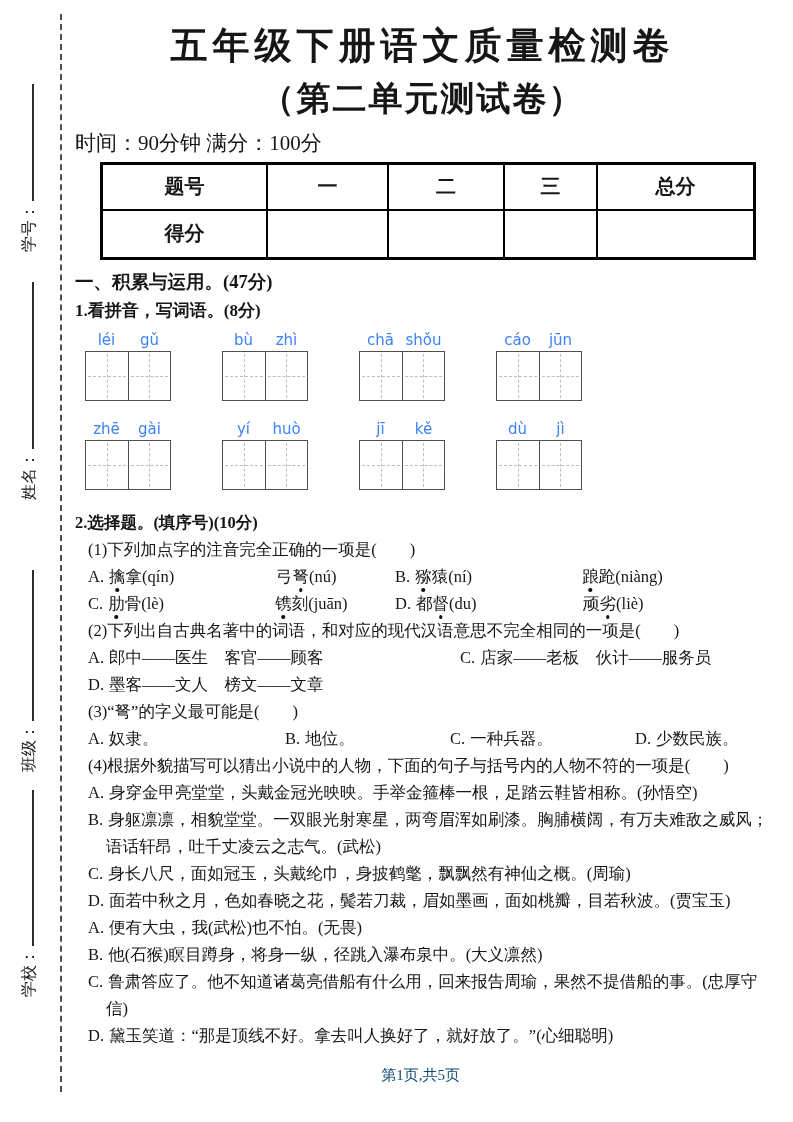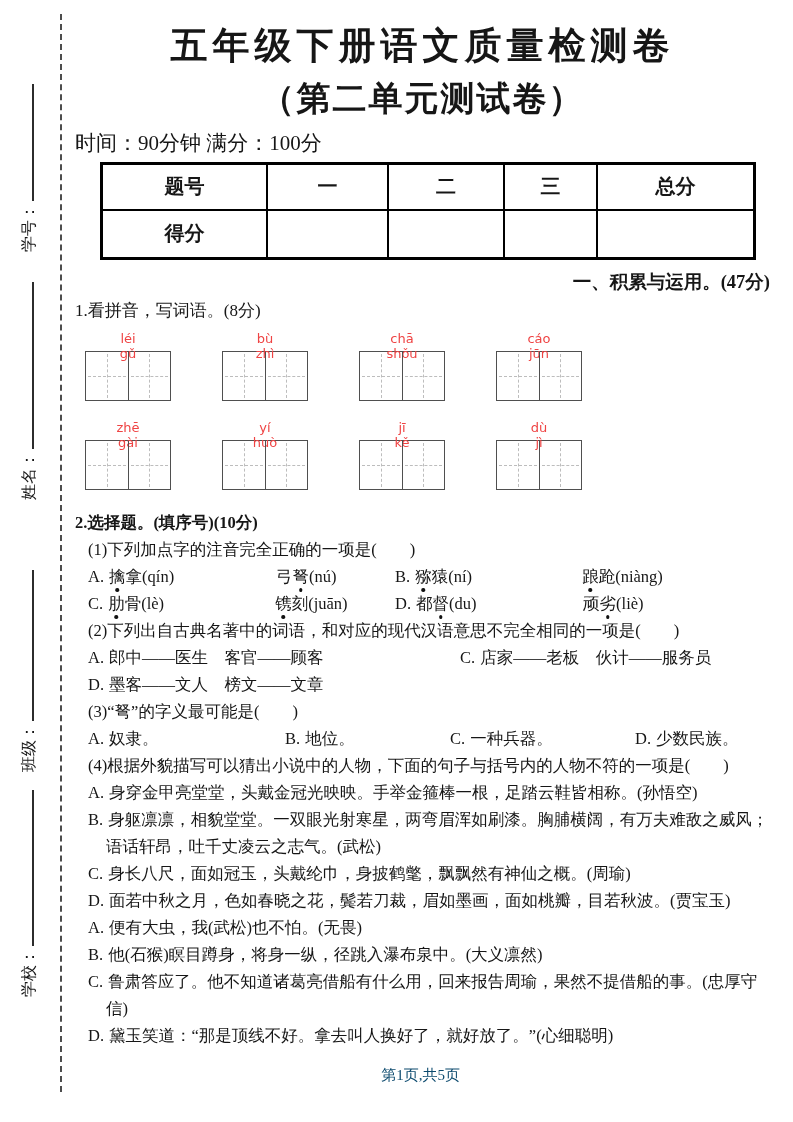--- a/index.html
+++ b/index.html
@@ -25,26 +25,26 @@
   .title{margin-top:24px;text-align:center;font-size:37px;font-weight:700;letter-spacing:5px;line-height:1.2;}
   .subtitle{margin-top:9px;text-align:center;font-size:34px;font-weight:600;letter-spacing:2px;line-height:1.3;}
   .meta{margin-top:10px;text-align:left;padding-right:24px;font-size:21px;line-height:22px;}
   
   table.score{border-collapse:collapse;margin:8px 0 0 25px;width:648px;table-layout:fixed;border:3px solid #000;}
   table.score td{border:2px solid #000;text-align:center;font-size:20px;font-weight:700;padding:0;}
   table.score tr:nth-child(1) td{height:44px;}
   table.score tr:nth-child(2) td{height:46px;}
   .c1{width:163px}.c2{width:119px}.c3{width:114px}.c4{width:91px}.c5{width:155px}
   
-  .sec-head{margin-top:9px;font-size:18.5px;font-weight:700;line-height:26px;text-align:right;}
-  .q1-head{margin-top:3px;font-size:17px;font-weight:400;line-height:25px;}
+  .sec-head{margin-top:9px;font-size:18.5px;font-weight:700;line-height:26px;}
+  .q1-head{margin-top:3px;font-size:17px;font-weight:700;line-height:25px;}
   .pinyin-area{margin:8px 0 0 10px;}
   .pinyin-row{display:flex;gap:51px;margin-bottom:19px;}
   .pinyin-group{width:86px;}
-  .pinyin-labels{display:flex;height:20px;font-family:"DejaVu Sans","Liberation Sans",sans-serif;font-size:13px;color:#ef4444;flex-direction:column;}
+  .pinyin-labels{display:flex;height:20px;font-family:"DejaVu Sans","Liberation Sans",sans-serif;font-size:15px;color:#3b82f6;}
   .pinyin-labels span{flex:1;text-align:center;}
   .writebox{display:flex;height:48px;border:1.6px solid #4f4f4f;background:#fff;}
   .writebox-cell{flex:1;position:relative;}
   .writebox-cell + .writebox-cell{border-left:1.4px solid #4f4f4f;}
   .writebox-cell::before{content:"";position:absolute;left:2px;right:2px;top:50%;border-top:1px dashed #bdbdbd;}
   .writebox-cell::after{content:"";position:absolute;top:2px;bottom:2px;left:50%;border-left:1px dashed #bdbdbd;}
   
   .q2{font-size:16.5px;line-height:27px;}
   .q2-head{margin-top:7px;font-weight:700;}
   .q2-sub{padding-left:13px;}

